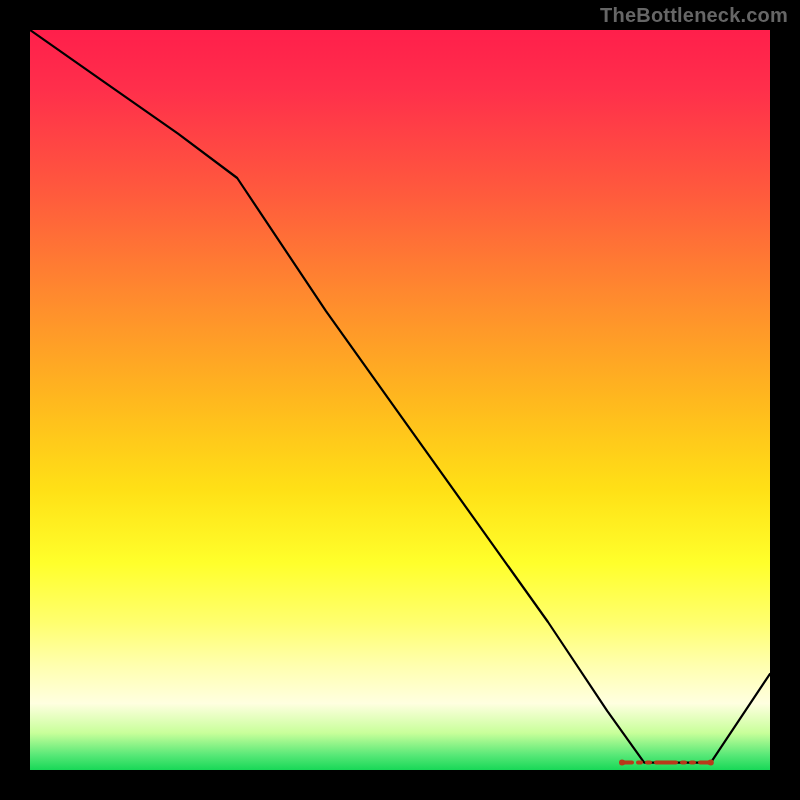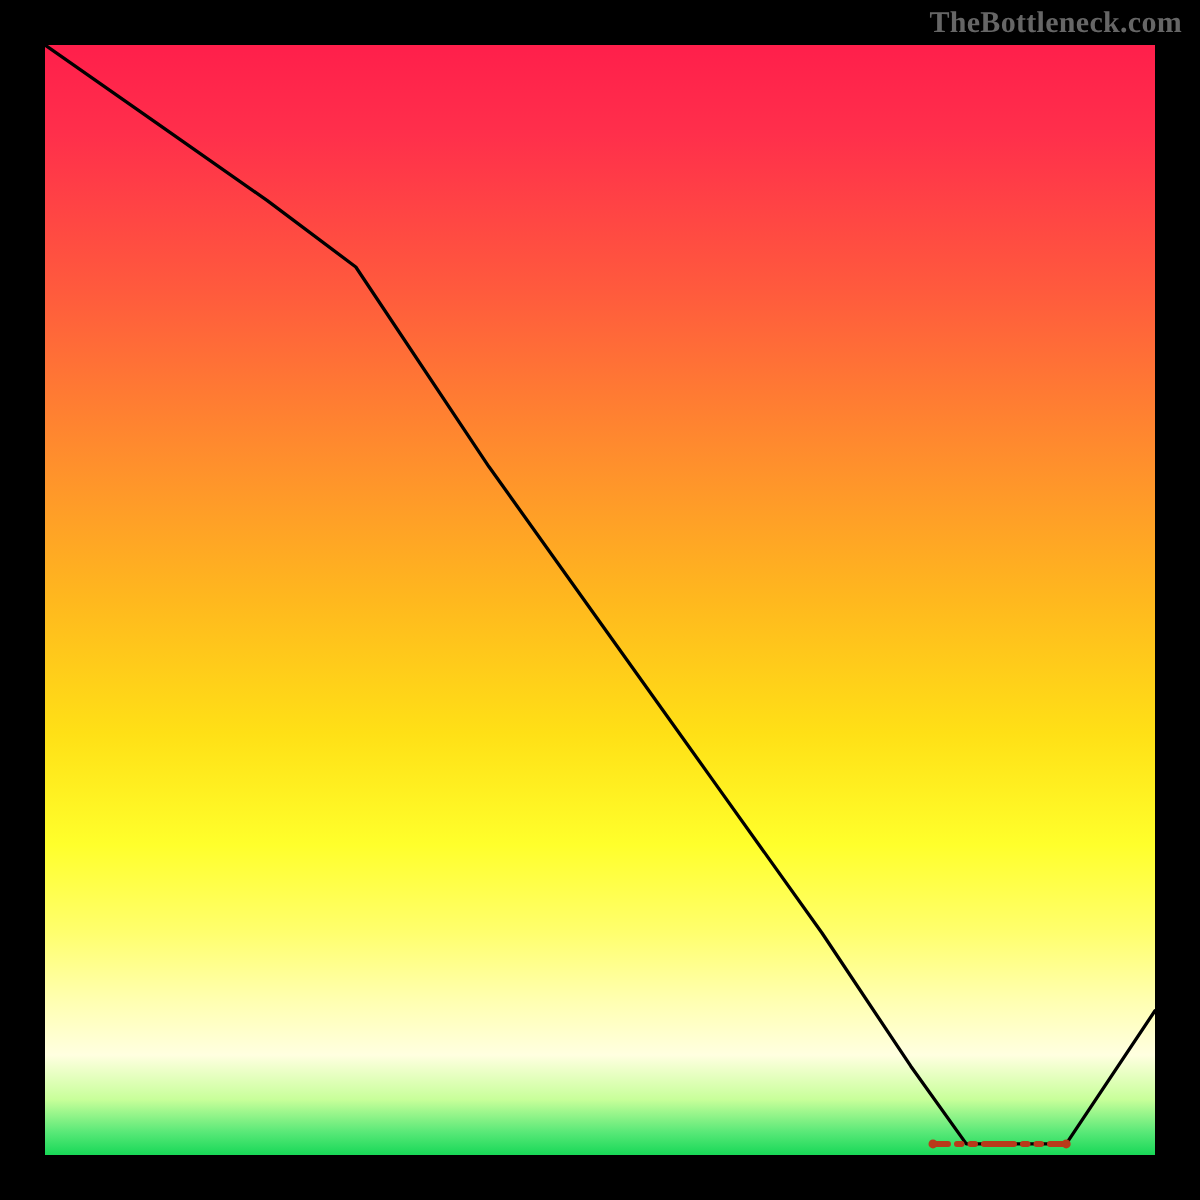--- a/index.html
+++ b/index.html
@@ -8,21 +8,20 @@
     width: 800px;
     height: 800px;
     background: #000;
     font-family: Arial, Helvetica, sans-serif;
     overflow: hidden;
   }
   .stage {
     position: relative;
     width: 800px;
     height: 800px;
-    font-family: Liberation Serif, serif;
   }
   .watermark {
     position: absolute;
     top: 4px;
     right: 12px;
     color: #666;
     font-size: 20px;
     font-weight: 600;
     letter-spacing: 0.2px;
     user-select: none;

